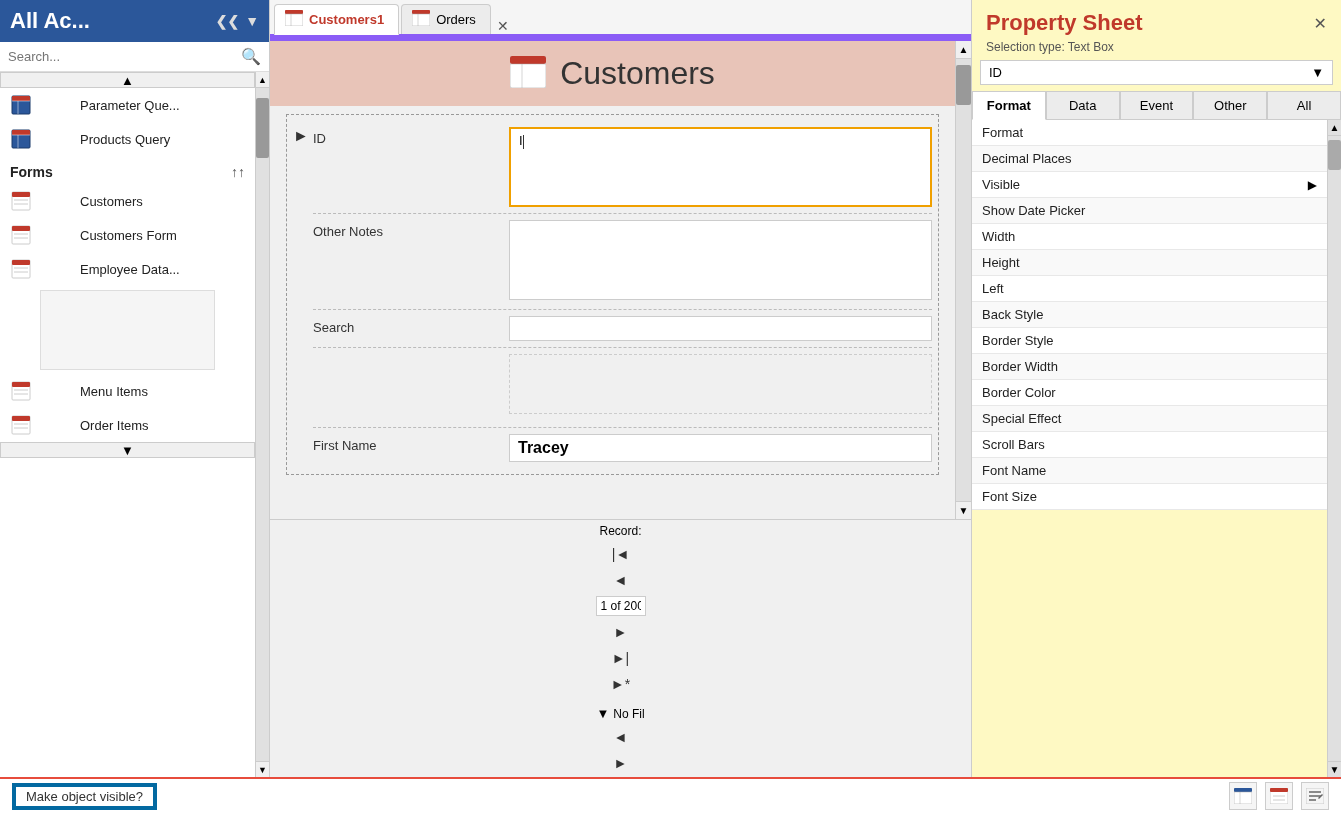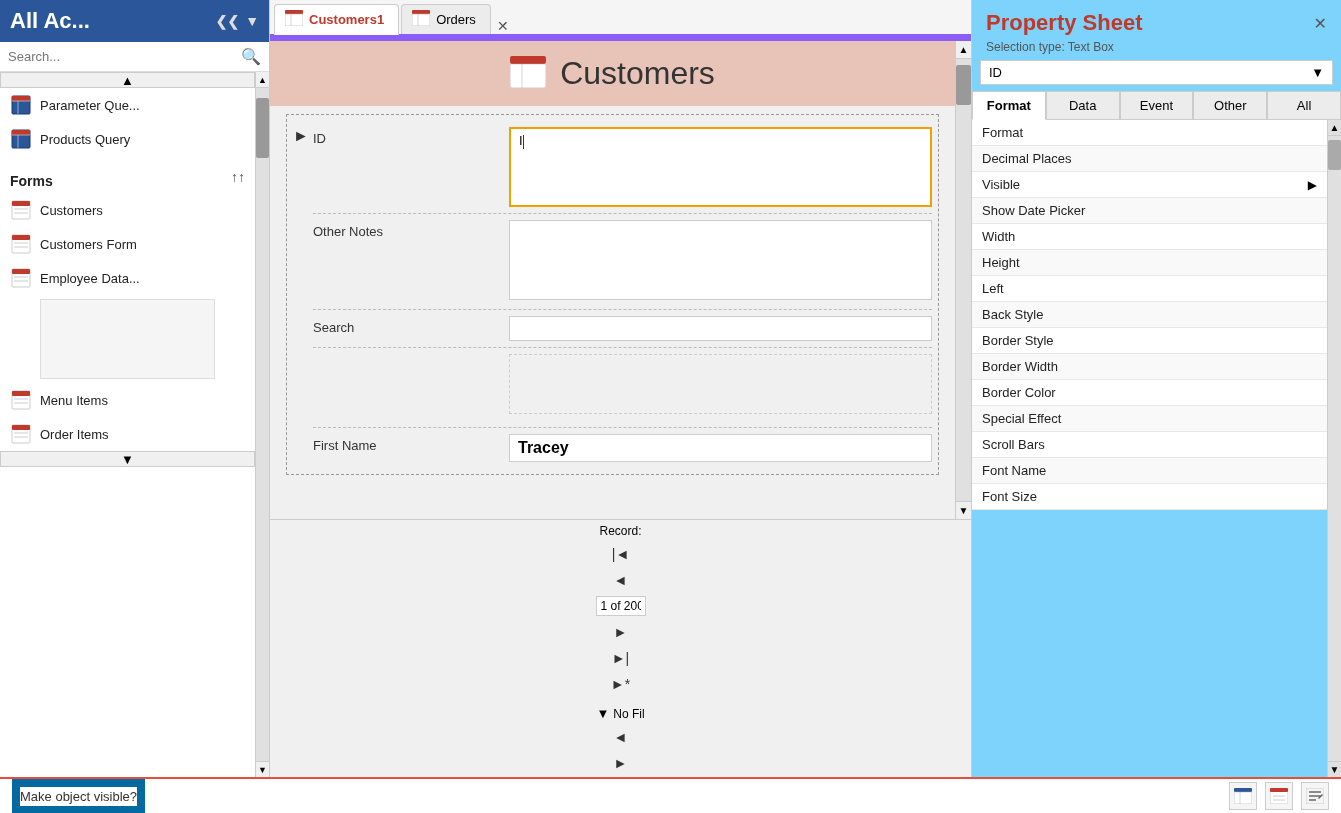--- a/index.html
+++ b/index.html
@@ -8,23 +8,23 @@
     
     .app-container { display: flex; flex: 1; overflow: hidden; }
     .sidebar-header { background: #2b579a; color: #fff; padding: 8px 10px; display: flex; align-items: center; justify-content: space-between; font-size: 22px; font-weight: bold; }
     .sidebar-header-title { font-size: 22px; font-weight: bold; }
     .sidebar-header-icons { display: flex; gap: 6px; }
     .sidebar-search { display: flex; align-items: center; border-bottom: 1px solid #ddd; padding: 5px 8px; gap: 4px; }
     .sidebar-search input { flex: 1; border: none; outline: none; font-size: 13px; color: #555; background: transparent; }
     .sidebar-search-icon { color: #555; font-size: 16px; }
     .sidebar-item { display: flex; align-items: center; padding: 6px 10px; cursor: pointer; gap: 8px; }
     .sidebar-item-icon { width: 22px; height: 22px; display: flex; align-items: center; justify-content: center; flex-shrink: 0; }
-    .sidebar-item-label { font-size: 13px; color: #222; }
+    .sidebar-item-label { font-size: 13px; color: #222; margin-left: 40px; }
     .sidebar-section { padding: 8px 10px 4px 10px; display: flex; align-items: center; justify-content: space-between; }
-    .sidebar-section-title { font-size: 14px; font-weight: bold; color: #222; margin-top: 9px; }
+    .sidebar-section-title { font-size: 14px; font-weight: bold; color: #222; }
     .sidebar-section-icon { color: #555; font-size: 14px; }
 
     
     .main-area { flex: 1; display: flex; flex-direction: column; overflow: hidden; }
 
     
     .tab-bar { background: #f5f5f5; display: flex; align-items: flex-end; border-bottom: 7px solid #8b5cf6; padding-top: 4px; padding-left: 4px; }
     .tab { display: flex; align-items: center; padding: 5px 14px 5px 10px; cursor: pointer; border: 1px solid #ccc; border-bottom: none; background: #ececec; margin-right: 2px; font-size: 13px; gap: 6px; border-radius: 4px 4px 0 0; }
     .tab.active { background: #fff; font-weight: bold; color: #c0392b; border-bottom: 1px solid #fff; margin-bottom: -1px; }
     .tab-close { font-size: 14px; color: #555; cursor: pointer; margin-left: 4px; }
@@ -33,21 +33,21 @@
     .form-row { display: flex; align-items: flex-start; padding: 8px 0; border-bottom: 1px dashed #bbb; gap: 20px; }
     .form-label { width: 160px; font-size: 13px; color: #333; padding-top: 6px; flex-shrink: 0; }
 
     
     .nav-bar { background: #f0f0f0; border-top: 1px solid #ccc; display: flex; align-items: center; padding: 4px 8px; gap: 6px; font-size: 12px; flex-direction: column; }
     .nav-btn { background: transparent; border: none; cursor: pointer; font-size: 14px; color: #333; padding: 2px 4px; }
     .nav-input { width: 50px; border: 1px solid #ccc; padding: 2px 4px; text-align: center; font-size: 12px; }
     .nav-filter { display: flex; align-items: center; gap: 4px; }
 
     
-    .property-sheet { width: 370px; background: #7dd3fc; border-left: 1px solid #ccc; display: flex; flex-direction: column; flex-shrink: 0; }
+    .property-sheet { width: 370px; background: #fef9c3; border-left: 1px solid #ccc; display: flex; flex-direction: column; flex-shrink: 0; }
     .property-header { display: flex; justify-content: space-between; align-items: center; padding: 10px 14px 0 14px; }
     .property-title { font-size: 22px; font-weight: bold; color: #c0392b; }
     .property-close { font-size: 16px; cursor: pointer; color: #555; }
     .property-selection { font-size: 12px; color: #555; padding: 4px 14px 6px 14px; }
     .property-dropdown { display: flex; align-items: center; border: 1px solid #ccc; margin: 0 8px 6px 8px; padding: 4px 8px; background: #fff; cursor: pointer; justify-content: space-between; }
     .property-dropdown-text { font-size: 13px; }
     .property-tabs { display: flex; border-bottom: 1px solid #ccc; margin: 0 0 0 0; background: #f5f5f5; }
     .property-tab { flex: 1; text-align: center; padding: 6px 4px; cursor: pointer; font-size: 13px; border: 1px solid #ccc; border-bottom: none; background: #ececec; }
     .property-tab.active { background: #fff; border-bottom: 1px solid #fff; margin-bottom: -1px; font-weight: bold; }
     .property-list { flex: 1; overflow-y: auto; }
@@ -55,21 +55,21 @@
     .property-item:nth-child(even) { background: #f9f9f9; }
     .property-item-label { flex: 1; font-size: 13px; color: #222; }
     .property-list-scroll { display: flex; flex: 1; overflow: hidden; }
     .property-scroll-track { width: 14px; background: #e0e0e0; border-left: 1px solid #ccc; display: flex; flex-direction: column; }
     .property-scroll-up { height: 16px; display: flex; align-items: center; justify-content: center; cursor: pointer; font-size: 10px; border-bottom: 1px solid #ccc; }
     .property-scroll-down { height: 16px; display: flex; align-items: center; justify-content: center; cursor: pointer; font-size: 10px; border-top: 1px solid #ccc; margin-top: auto; }
     .property-scroll-thumb { background: #aaa; width: 100%; height: 30px; margin-top: 4px; border-radius: 2px; }
 
     
     .status-bar { background: #fff; border-top: 2px solid #e74c3c; display: flex; align-items: center; justify-content: space-between; padding: 4px 12px; height: 36px; }
-    .status-text { font-size: 13px; color: #333; border: 8px solid #0369a1; padding: 2px 0; text-align: center; }
+    .status-text { font-size: 13px; color: #333; border: 4px solid #0369a1; padding: 2px 10px; text-align: center; }
     .status-icons { display: flex; gap: 8px; }
     .status-icon-btn { width: 28px; height: 28px; display: flex; align-items: center; justify-content: center; border: 1px solid #ccc; cursor: pointer; background: #f5f5f5; }
 
     
     ::-webkit-scrollbar { width: 10px; }
     ::-webkit-scrollbar-track { background: #e0e0e0; }
     ::-webkit-scrollbar-thumb { background: #aaa; }
 
     
     .sidebar-scroll-up, .sidebar-scroll-down { height: 16px; display: flex; align-items: center; justify-content: center; cursor: pointer; background: #f0f0f0; border: 1px solid #ccc; }

